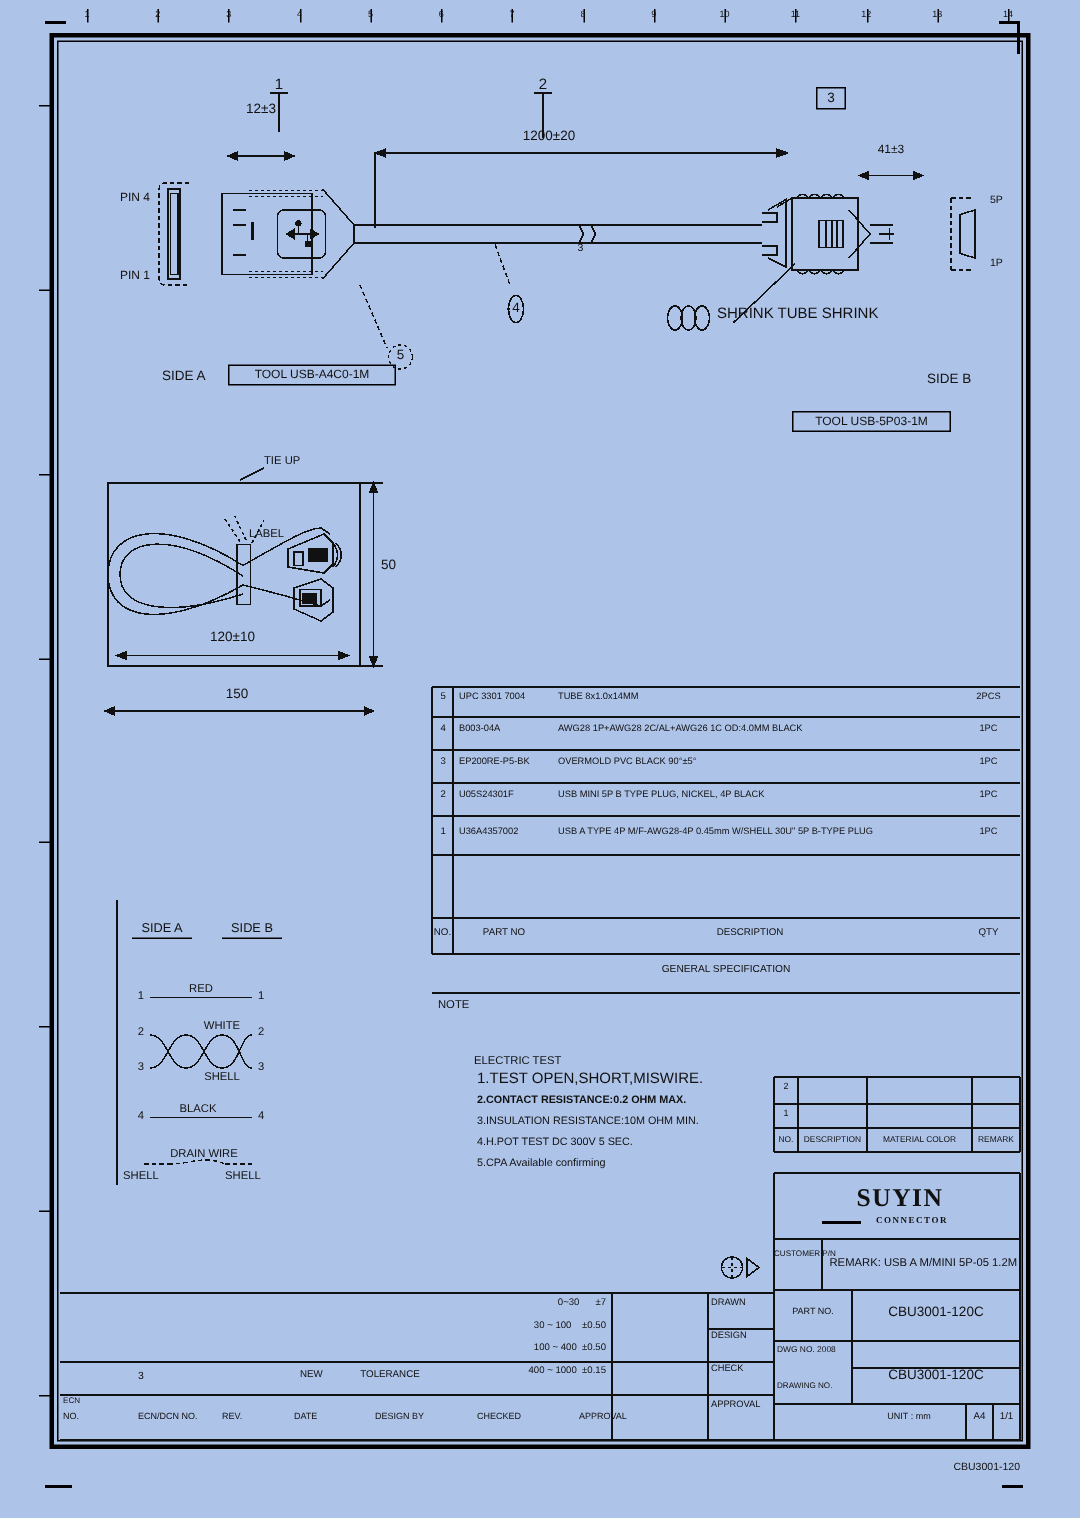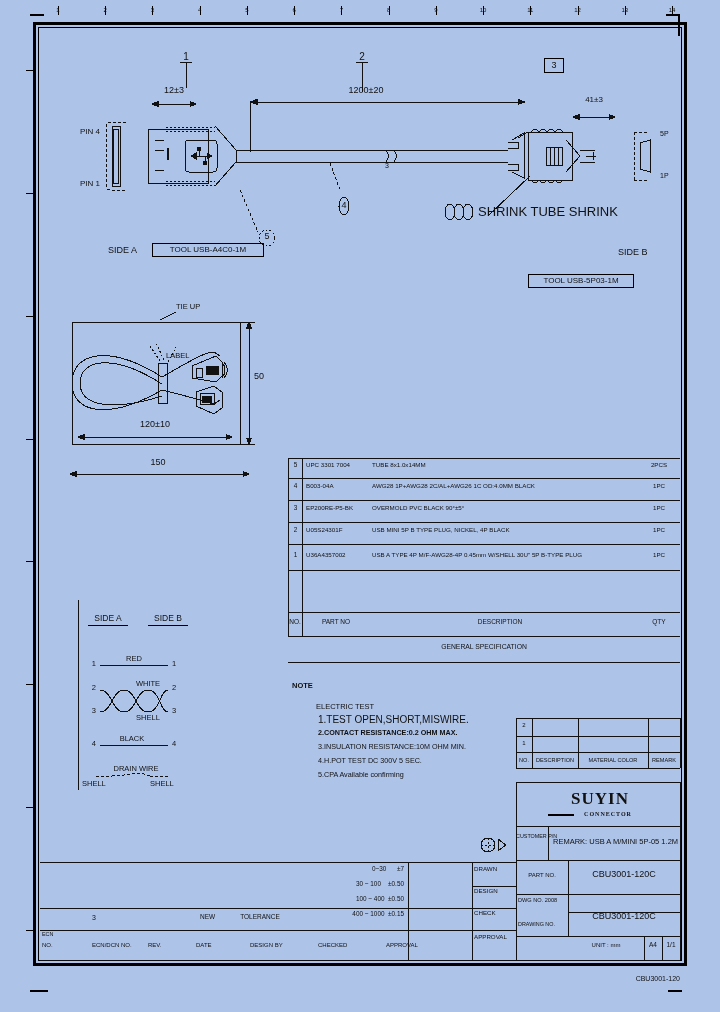--- a/index.html
+++ b/index.html
@@ -282,35 +282,35 @@
         <path d="M481 845 L495 845 M488 838 L488 852" stroke-dasharray="2,2"></path>
         <path d="M498 839 L506 845 L498 851 Z"></path>
       </g>
     </g>
   </svg>
 
   <div class="txt tc" style="left:176px;top:52px;width:20px;font-size:10px;">1</div>
   <div class="txt tc" style="left:352px;top:52px;width:20px;font-size:10px;">2</div>
   <div class="txt tc" style="left:544px;top:58px;width:18px;font-size:9px;border:1px solid #000;padding:2px 0;">3</div>
 
-  <div class="txt tc" style="left:144px;top:86px;width:60px;font-size:9px;">12±3</div>
+  <div class="txt tc" style="left:144px;top:68px;width:60px;font-size:9px;">12±3</div>
   <div class="txt tc" style="left:332px;top:86px;width:68px;font-size:9px;">1200±20</div>
   <div class="txt tc" style="left:564px;top:96px;width:60px;font-size:8px;">41±3</div>
 
   <div class="txt tr" style="left:60px;top:128px;width:40px;font-size:8px;">PIN 4</div>
   <div class="txt tr" style="left:60px;top:180px;width:40px;font-size:8px;">PIN 1</div>
 
   <div class="txt" style="left:108px;top:246px;font-size:9px;">SIDE A</div>
   <div class="txt tc" style="left:152px;top:243px;width:110px;font-size:8px;border:1px solid #000;padding:2px 0;">TOOL USB-A4C0-1M</div>
   <div class="txt" style="left:618px;top:248px;font-size:9px;">SIDE B</div>
   <div class="txt tc" style="left:528px;top:274px;width:104px;font-size:8px;border:1px solid #000;padding:2px 0;">TOOL USB-5P03-1M</div>
 
   <div class="txt tc" style="left:259px;top:232px;width:16px;font-size:9px;">5</div>
   <div class="txt tc" style="left:336px;top:201px;width:16px;font-size:9px;">4</div>
-  <div class="txt" style="left:478px;top:205px;font-size:13px;">SHRINK TUBE SHRINK</div>
+  <div class="txt" style="left:478px;top:205px;font-size:10px;">SHRINK TUBE SHRINK</div>
   <div class="txt" style="left:660px;top:130px;font-size:7px;">5P</div>
   <div class="txt" style="left:660px;top:172px;font-size:7px;">1P</div>
   <div class="txt" style="left:385px;top:162px;font-size:7px;">3</div>
 
   <div class="txt" style="left:176px;top:303px;font-size:7.5px;">TIE UP</div>
   <div class="txt" style="left:166px;top:352px;font-size:7.5px;">LABEL</div>
   <div class="txt tc" style="left:120px;top:420px;width:70px;font-size:9px;">120±10</div>
   <div class="txt tc" style="left:252px;top:372px;width:14px;font-size:9px;">50</div>
   <div class="txt tc" style="left:138px;top:458px;width:40px;font-size:9px;">150</div>
 
@@ -355,21 +355,21 @@
       <div class="txt" style="left: 306px; top: 552px; width: 70px; font-size: 6.2px;">U36A4357002</div>
       <div class="txt" style="left: 372px; top: 552px; width: 266px; font-size: 6.2px;">USB A TYPE 4P M/F-AWG28-4P 0.45mm W/SHELL 30U" 5P B-TYPE PLUG</div>
       <div class="txt tc" style="left: 642px; top: 552px; width: 34px; font-size: 6.2px;">1PC</div>
     </div>
   <div class="txt tc" style="left:288px;top:619px;width:14px;font-size:6.5px;">NO.</div>
   <div class="txt tc" style="left:306px;top:619px;width:60px;font-size:6.5px;">PART NO</div>
   <div class="txt tc" style="left:400px;top:619px;width:200px;font-size:6.5px;">DESCRIPTION</div>
   <div class="txt tc" style="left:644px;top:619px;width:30px;font-size:6.5px;">QTY</div>
   <div class="txt tc" style="left:288px;top:644px;width:392px;font-size:6.8px;">GENERAL SPECIFICATION</div>
 
-  <div class="txt" style="left:292px;top:682px;font-size:7.5px;font-weight:bold;">NOTE</div>
+  <div class="txt" style="left:292px;top:666px;font-size:7.5px;">NOTE</div>
   <div class="txt" style="left:316px;top:703px;font-size:7.5px;">ELECTRIC TEST</div>
   <div id="notesBody">
       <div class="txt" style="left: 318px; top: 715px; font-size: 10px;">1.TEST OPEN,SHORT,MISWIRE.</div>
       <div class="txt" style="left: 318px; top: 729px; font-size: 7.2px; font-weight: bold;">2.CONTACT RESISTANCE:0.2 OHM MAX.</div>
       <div class="txt" style="left: 318px; top: 743px; font-size: 7.2px;">3.INSULATION RESISTANCE:10M OHM MIN.</div>
       <div class="txt" style="left: 318px; top: 757px; font-size: 7.2px;">4.H.POT TEST DC 300V 5 SEC.</div>
       <div class="txt" style="left: 318px; top: 771px; font-size: 7.2px;">5.CPA Available confirming</div>
     </div>
 
   <div id="revBody">

